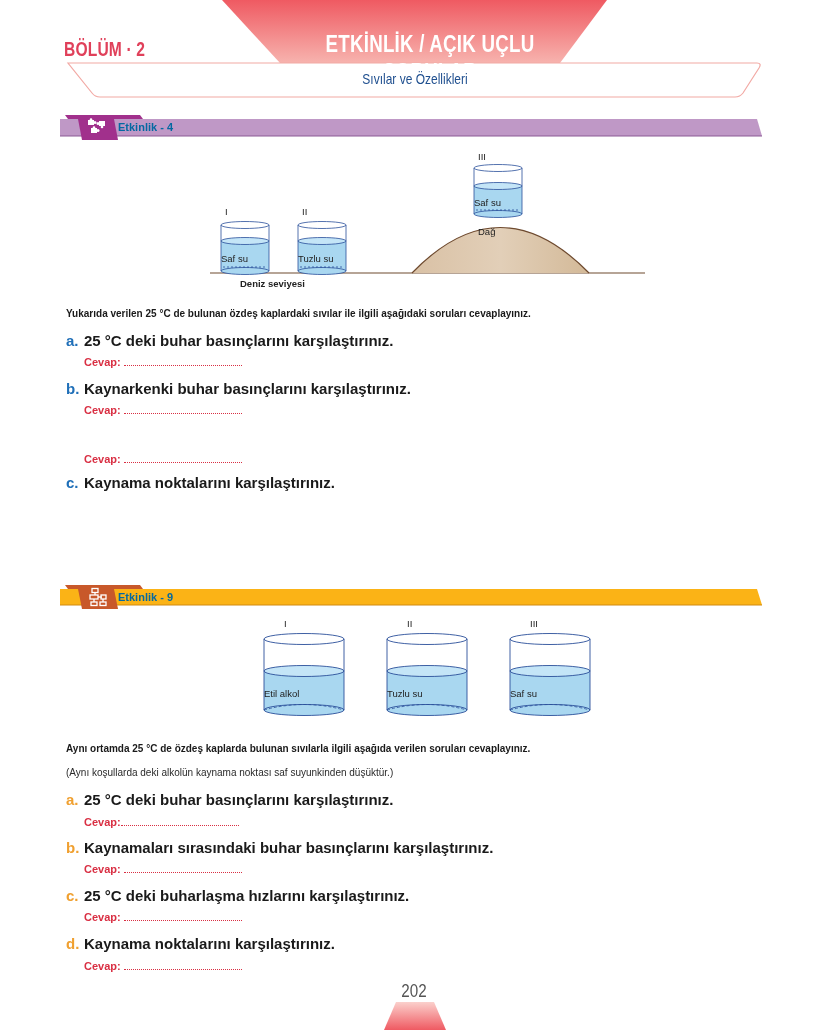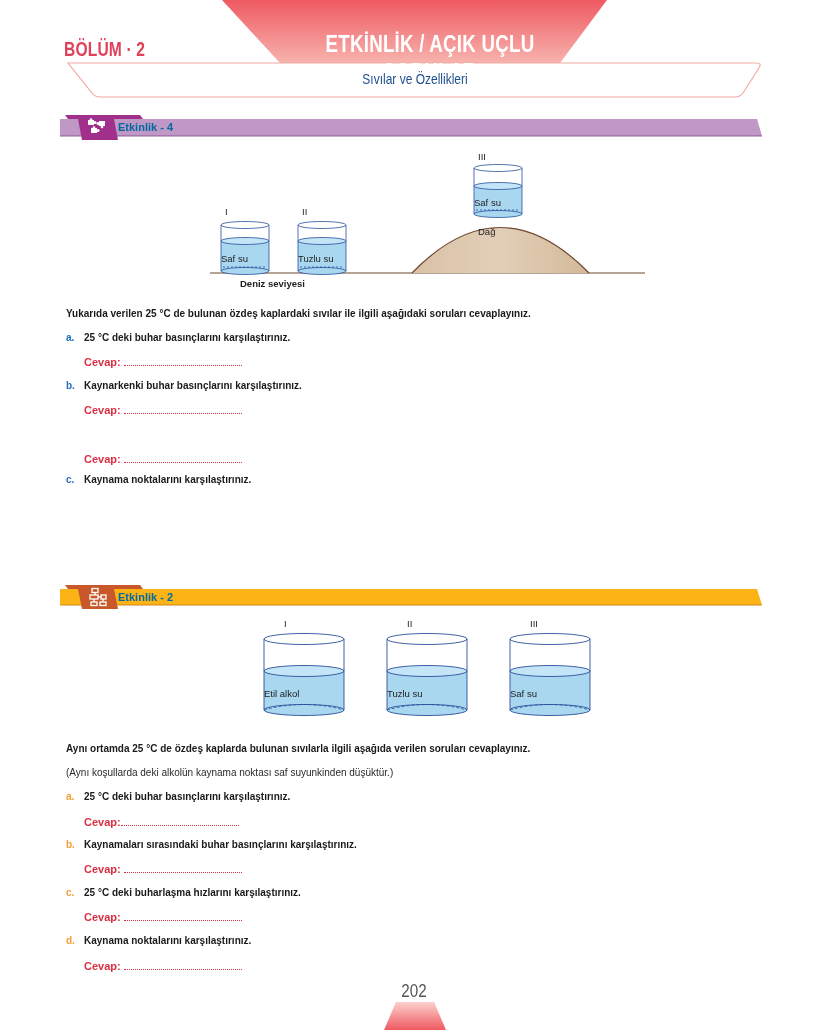--- a/index.html
+++ b/index.html
@@ -11,21 +11,21 @@
   .bolum { left: 64px; top: 38px; font-family: "Liberation Sans", sans-serif; font-weight: bold; font-size: 20px; color: #e0405a; letter-spacing: 0.2px; transform: scaleX(0.78); transform-origin: left top; }
   .hdr-title { left: 250px; top: 30px; width: 360px; text-align: center; font-weight: bold; font-size: 24px; color: #ffffff; transform: scaleX(0.78); transform-origin: center top; letter-spacing: 0.3px; }
   .hdr-sub { left: 300px; top: 70px; width: 230px; text-align: center; font-size: 15px; color: #1f4f8f; transform: scaleX(0.8); transform-origin: center top; }
 
   
   .bar-label { font-weight: bold; font-size: 11px; color: #0369a1; }
 
   
   .intro { left: 66px; font-weight: bold; font-size: 10px; color: #1a1a1a; }
   .note { left: 66px; font-size: 10px; color: #2a2a2a; }
-  .q { left: 66px; font-size: 10px; font-weight: bold; color: #1a1a1a; }
+  .q { left: 66px; font-size: 15px; font-weight: bold; color: #1a1a1a; }
   .q .letter { display: inline-block; width: 18px; font-weight: bold; }
   .ans { left: 84px; font-size: 11px; font-weight: bold; color: #d92f43; }
   .ans .dots { display: inline-block; width: 118px; border-bottom: 1px dotted #d92f43; height: 9px; margin-left: 3px; vertical-align: baseline; }
   .ans.tight .dots { margin-left: 0; }
 
   .page-num { left: 384px; top: 980px; width: 60px; text-align: center; font-size: 19px; color: #555; transform: scaleX(0.8); transform-origin: center top; }
   .diag-label { font-size: 9.5px; color: #222; text-align: left; }
 </style>
 </head>
 <body>
@@ -158,21 +158,21 @@
       <rect x="2" y="8" width="8" height="4"></rect>
       <line x1="10" y1="10" x2="14" y2="10"></line>
       <rect x="13" y="8" width="5" height="4"></rect>
       <line x1="6" y1="12" x2="6" y2="15"></line>
       <rect x="3" y="15" width="6" height="3.5"></rect>
       <line x1="15" y1="12" x2="15" y2="15"></line>
       <rect x="12" y="15" width="6" height="3.5"></rect>
     </g>
   </svg>
 </div>
-<div class="abs bar-label" style="left:118px;top:591px;">Etkinlik - 2</div>
+<div class="abs bar-label" style="left:118px;top:591px;">Etkinlik - 9</div>
 
 <svg class="abs" style="left:255px;top:625px;" width="345" height="100">
   <g>
     <rect x="9" y="46" width="80" height="39" fill="#a9d7f0"></rect>
     <ellipse cx="49" cy="46" rx="40" ry="5.5" fill="#c4e5f7" stroke="#2a4f9a" stroke-width="0.9"></ellipse>
     <ellipse cx="49" cy="85" rx="40" ry="5.5" fill="#a9d7f0" stroke="#2a4f9a" stroke-width="0.9"></ellipse>
     <path d="M 9,85 Q 49,74 89,85" fill="none" stroke="#2a4f9a" stroke-width="0.8" stroke-dasharray="3,2"></path>
     <ellipse cx="49" cy="14" rx="40" ry="5.5" fill="none" stroke="#2a4f9a" stroke-width="0.9"></ellipse>
     <line x1="9" y1="14" x2="9" y2="85" stroke="#2a4f9a" stroke-width="0.9"></line>
     <line x1="89" y1="14" x2="89" y2="85" stroke="#2a4f9a" stroke-width="0.9"></line>

